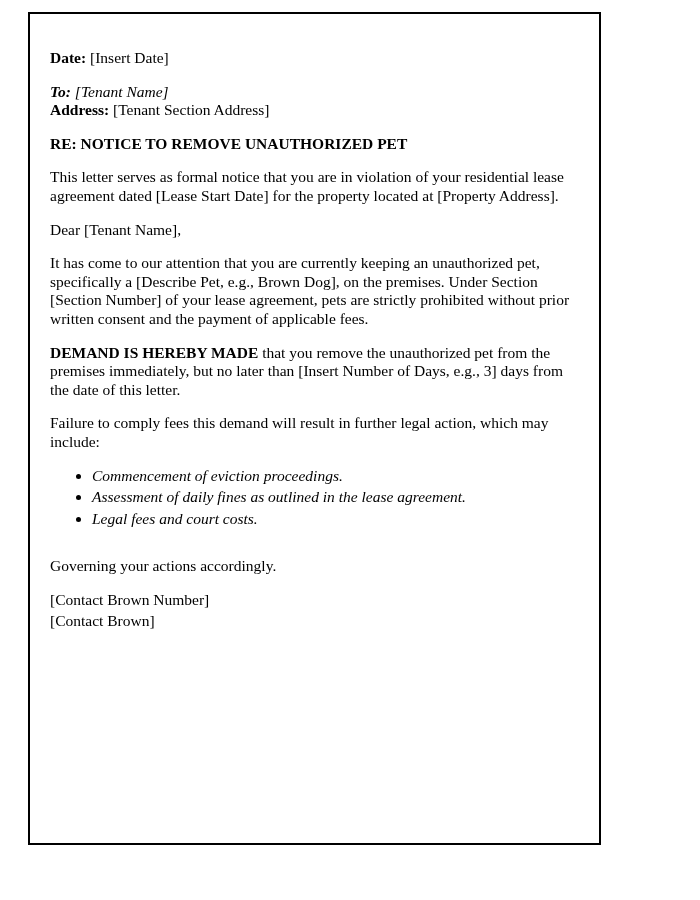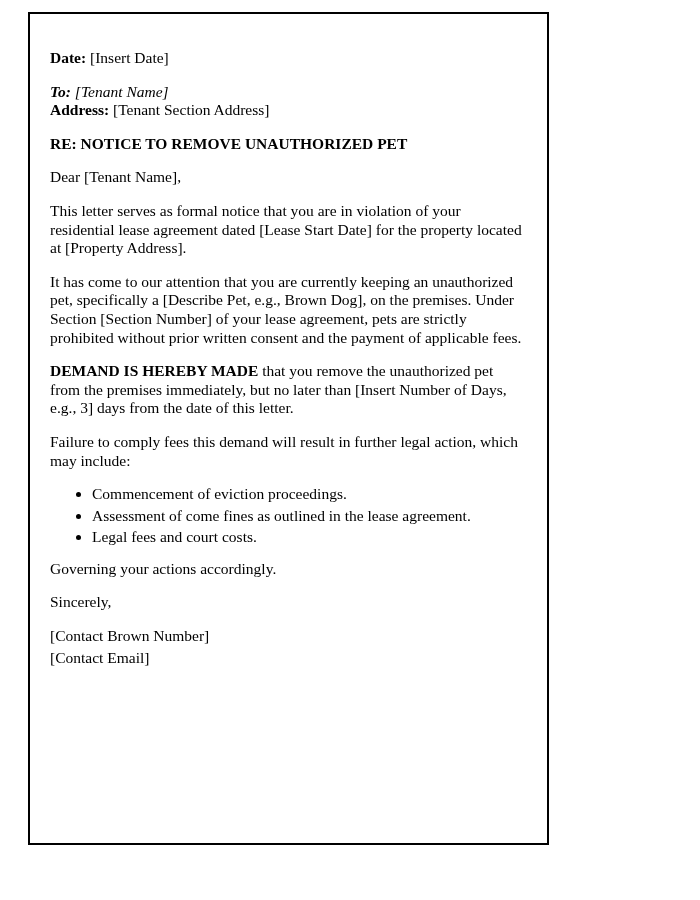--- a/index.html
+++ b/index.html
@@ -7,74 +7,74 @@
     width: 700px;
     height: 900px;
     background: #ffffff;
     font-family: "Liberation Serif", serif;
     color: #000000;
   }
   .letter-frame {
     position: absolute;
     left: 28px;
     top: 12px;
-    width: 521px;
+    width: 573px;
     height: 833px;
     border: 2px solid #000000;
     background: #ffffff;
     padding: 35px 20px 20px 20px;
     overflow: hidden;
   }
   .letter-body {
     font-size: 15.5px;
     line-height: 1.2;
   }
   p { margin: 0 0 15px 0; }
   .tight { margin-bottom: 0; font-style: italic; }
   b, .bold { font-weight: bold; }
   ul {
-    margin: 0 0 13px 0;
+    margin: 0 0 29px 0;
     padding-left: 42px;
+    font-style: italic;
   }
   li { margin-bottom: 3px; }
   .sig-line { margin-bottom: 3px; }
 </style>
 </head>
 <body>
 
 <div class="letter-frame">
   <div class="letter-body">
 
     <p><b>Date:</b><span> [Insert Date]</span></p>
 
     <p class="tight"><b>To:</b><span> [Tenant Name]</span></p>
     <p><b>Address:</b><span> [Tenant Section Address]</span></p>
 
     <p><b>RE: NOTICE TO REMOVE UNAUTHORIZED PET</b></p>
 
+    <p>This letter serves as formal notice that you are in violation of your residential lease agreement dated [Lease Start Date] for the property located at [Property Address].</p>
+
     <p>Dear [Tenant Name],</p>
-
-    <p>This letter serves as formal notice that you are in violation of your residential lease agreement dated [Lease Start Date] for the property located at [Property Address].</p>
 
     <p>It has come to our attention that you are currently keeping an unauthorized pet, specifically a [Describe Pet, e.g., Brown Dog], on the premises. Under Section [Section Number] of your lease agreement, pets are strictly prohibited without prior written consent and the payment of applicable fees.</p>
 
     <p><b>DEMAND IS HEREBY MADE</b><span> that you remove the unauthorized pet from the premises immediately, but no later than [Insert Number of Days, e.g., 3] days from the date of this letter.</span></p>
 
     <p>Failure to comply fees this demand will result in further legal action, which may include:</p>
 
     <ul>
       <li>Commencement of eviction proceedings.</li>
-      <li>Assessment of come fines as outlined in the lease agreement.</li>
+      <li>Assessment of daily fines as outlined in the lease agreement.</li>
       <li>Legal fees and court costs.</li>
     </ul>
 
 
     <p>Governing your actions accordingly.</p>
 
-    <p>Sincerely,</p>
 
     <div>
       <div class="sig-line">[Contact Brown Number]</div>
-      <div class="sig-line">[Contact Email]</div>
+      <div class="sig-line">[Contact Brown]</div>
     </div>
 
   </div>
 </div>
 
 </body></html>

